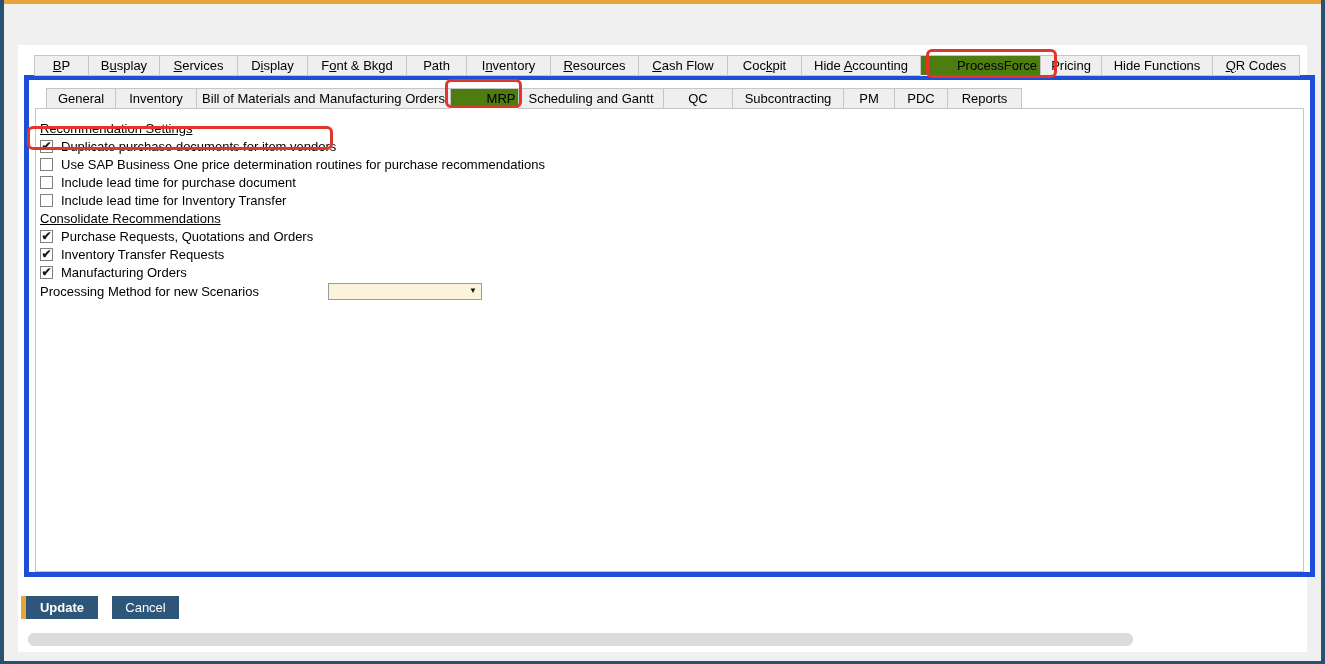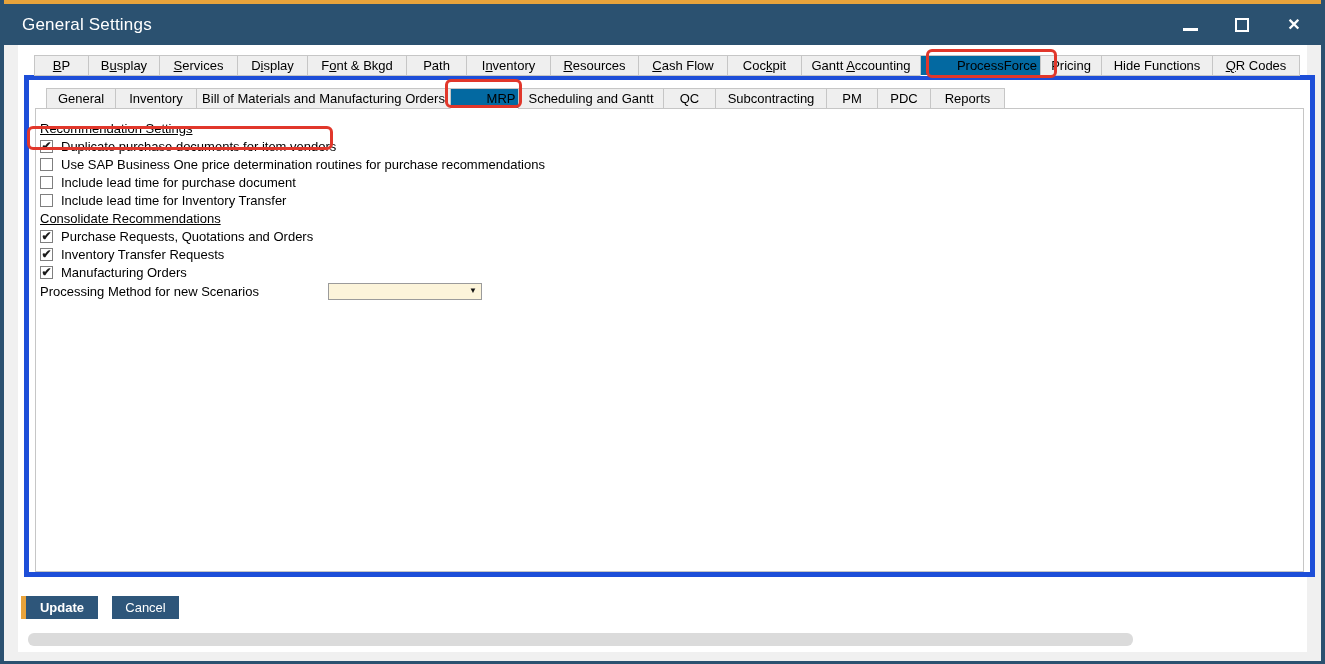--- a/index.html
+++ b/index.html
@@ -26,41 +26,41 @@
   .client { position:absolute; left:14px; right:14px; top:45px; bottom:9px; background:#ffffff; }
 
   
   .tabstrip { display:flex; position:relative; z-index:2; }
   .tab {
     height:21px; line-height:19px; text-align:center; background:#EFEFEF;
     border:1px solid #C6C6C6; border-bottom:1px solid #C6C6C6;
     margin-left:-1px; white-space:nowrap; overflow:hidden; cursor:default;
   }
   .tab:first-child { margin-left:0; }
-  .tab.active { background:#0369a1; border-bottom:1px solid #ffffff;padding-left:33px; }
+  .tab.active { background:#4d7c0f; border-bottom:1px solid #ffffff;padding-left:33px; }
   .u { text-decoration:underline; }
 
   .tabstrip1 { margin:10px 0 0 16px; margin-bottom:-1px; }
   .ts1 .tab:nth-child(1){width:55px}  .ts1 .tab:nth-child(2){width:72px}
   .ts1 .tab:nth-child(3){width:79px}  .ts1 .tab:nth-child(4){width:71px}
   .ts1 .tab:nth-child(5){width:100px} .ts1 .tab:nth-child(6){width:61px}
   .ts1 .tab:nth-child(7){width:85px}  .ts1 .tab:nth-child(8){width:89px}
   .ts1 .tab:nth-child(9){width:90px}  .ts1 .tab:nth-child(10){width:75px}
   .ts1 .tab:nth-child(11){width:120px}.ts1 .tab:nth-child(12){width:121px}
   .ts1 .tab:nth-child(13){width:62px} .ts1 .tab:nth-child(14){width:112px}
   .ts1 .tab:nth-child(15){width:88px}
 
   .pane {
     position:relative; z-index:1; margin-left:6px; width:1291px; height:502px;
     background:#ffffff; border:5px solid #1d4ed8; padding-top:8px;
   }
   .tabstrip2 { margin-left:17px; margin-bottom:-1px; }
   .ts2 .tab:nth-child(1){width:70px}  .ts2 .tab:nth-child(2){width:82px}
   .ts2 .tab:nth-child(3){width:255px} .ts2 .tab:nth-child(4){width:69px}
-  .ts2 .tab:nth-child(5){width:146px} .ts2 .tab:nth-child(6){width:53px}
+  .ts2 .tab:nth-child(5){width:146px} .ts2 .tab:nth-child(6){width:70px}
   .ts2 .tab:nth-child(7){width:112px} .ts2 .tab:nth-child(8){width:52px}
   .ts2 .tab:nth-child(9){width:54px}  .ts2 .tab:nth-child(10){width:75px}
 
   .groupbox {
     margin:0 6px; height:464px; background:#fff; border:1px solid #C6C6C6;
     padding:10px 0 0 3px; position:relative; z-index:1;
   }
 
   
   .row { height:18px; display:flex; align-items:center; }
@@ -96,49 +96,35 @@
   .ann-processforce { left:922px; top:49px;  width:131px; height:29px; }
   .ann-mrp          { left:441px; top:79px;  width:77px;  height:29px; }
   .ann-checkbox     { left:23px;  top:126px; width:306px; height:24px; }
 </style>
 </head>
 <body>
 
 <div class="window">
   <div class="top-accent"></div>
 
-  <div class="titlebar">
-    <span class="title">General Settings</span>
-    <div class="win-controls">
-      <div class="winbtn">
-          <span class="glyph-min"></span>
-        </div>
-      <div class="winbtn">
-          <span class="glyph-max"></span>
-        </div>
-      <div class="winbtn">
-          <span class="glyph-close">✕</span>
-        </div>
-    </div>
-  </div>
 
   <div class="client">
 
     <div class="tabstrip tabstrip1 ts1">
       <div class="tab"><span></span><span class="u">B</span><span>P</span></div>
       <div class="tab"><span>B</span><span class="u">u</span><span>splay</span></div>
       <div class="tab"><span></span><span class="u">S</span><span>ervices</span></div>
       <div class="tab"><span>D</span><span class="u">i</span><span>splay</span></div>
       <div class="tab"><span>F</span><span class="u">o</span><span>nt &amp; Bkgd</span></div>
       <div class="tab"><span>Path</span><span class="u"></span><span></span></div>
       <div class="tab"><span>I</span><span class="u">n</span><span>ventory</span></div>
       <div class="tab"><span></span><span class="u">R</span><span>esources</span></div>
       <div class="tab"><span></span><span class="u">C</span><span>ash Flow</span></div>
       <div class="tab"><span>Coc</span><span class="u">k</span><span>pit</span></div>
-      <div class="tab"><span>Gantt </span><span class="u">A</span><span>ccounting</span></div>
+      <div class="tab"><span>Hide </span><span class="u">A</span><span>ccounting</span></div>
       <div class="tab active"><span>ProcessForce</span><span class="u"></span><span></span></div>
       <div class="tab"><span>Pricing</span><span class="u"></span><span></span></div>
       <div class="tab"><span>Hide Functions</span><span class="u"></span><span></span></div>
       <div class="tab"><span></span><span class="u">Q</span><span>R Codes</span></div>
     </div>
 
     <div class="pane">
       <div class="tabstrip tabstrip2 ts2">
         <div class="tab">General</div>
         <div class="tab">Inventory</div>

